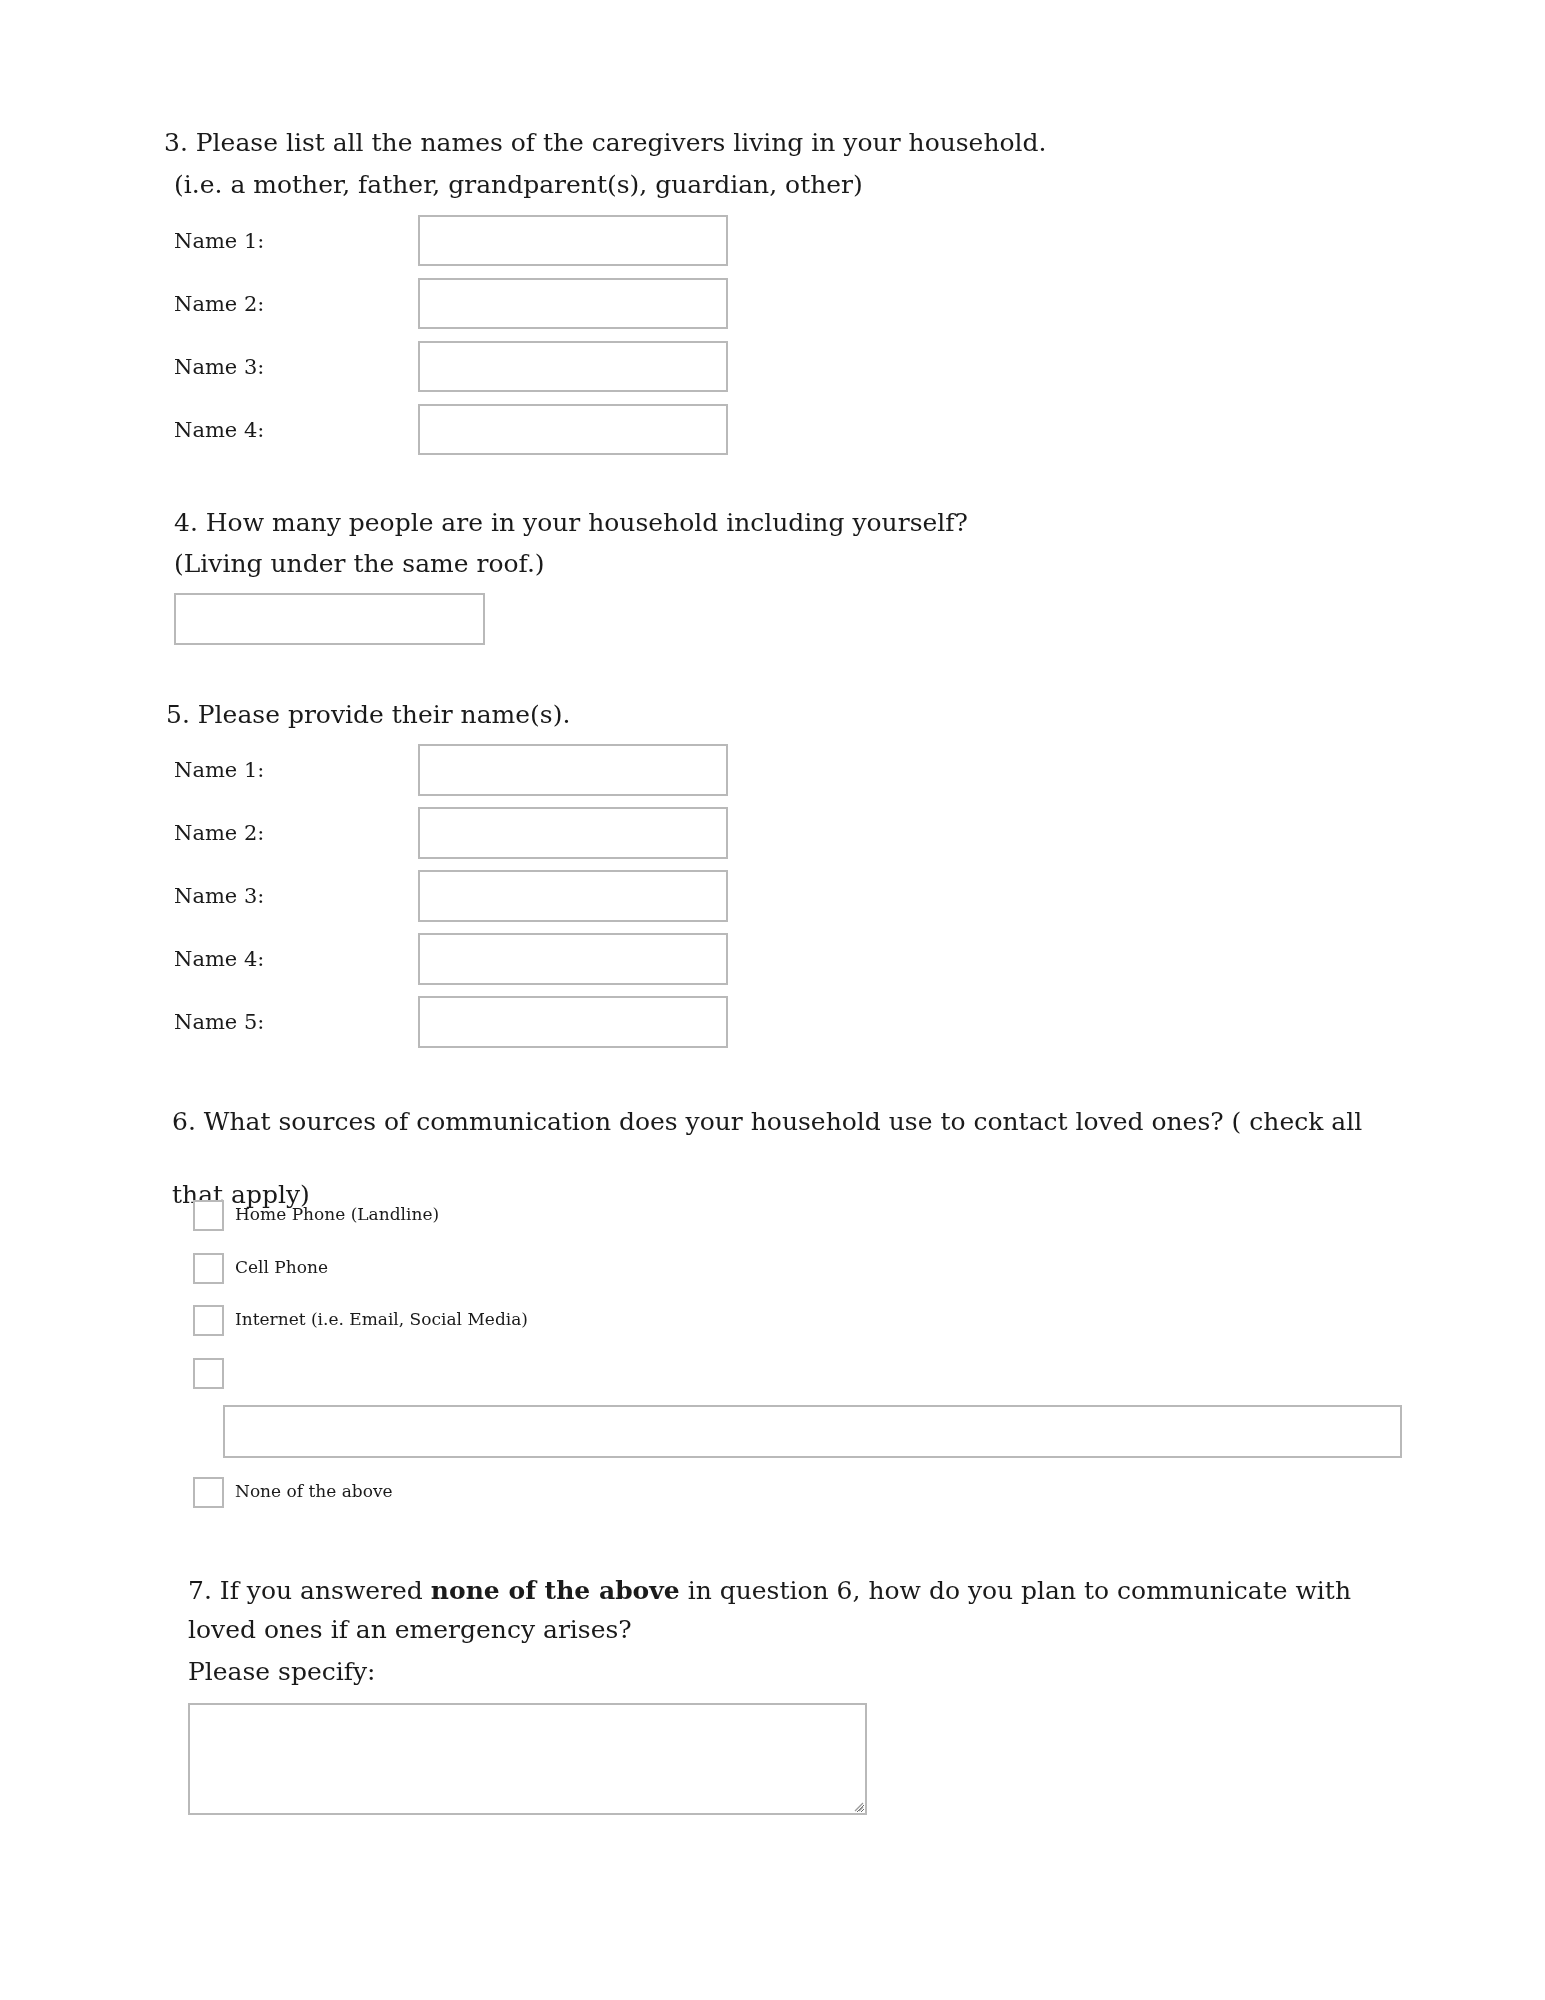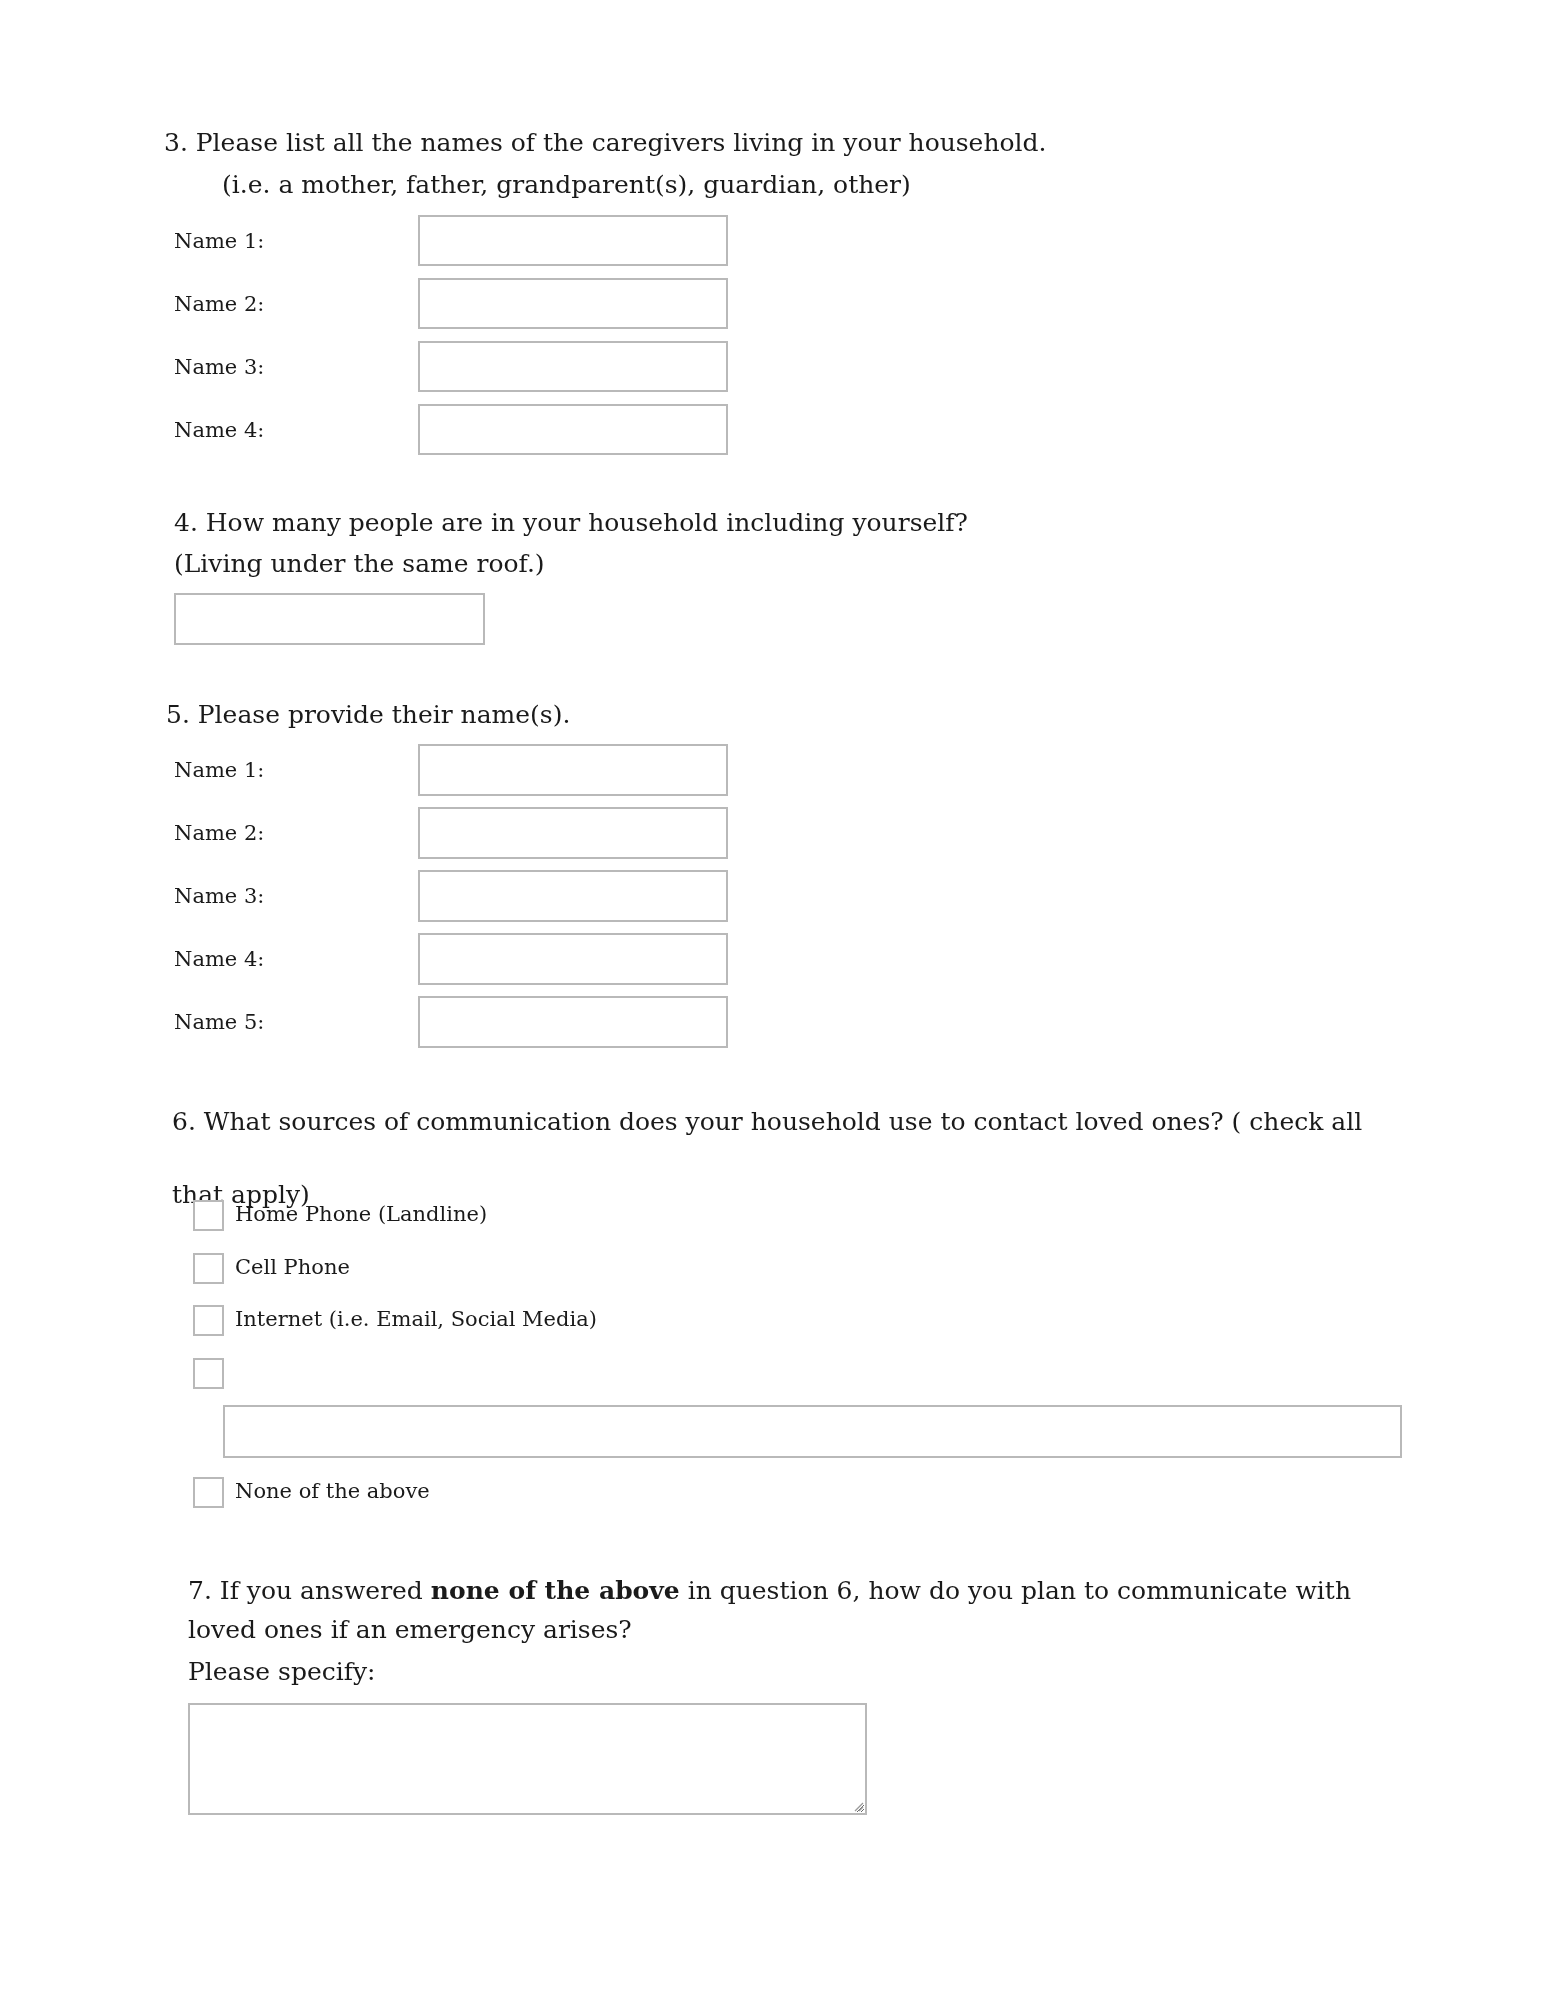--- a/index.html
+++ b/index.html
@@ -1,34 +1,34 @@
 <!DOCTYPE html>
 <html><head>
 <meta charset="utf-8">
 <style>
   html, body { margin: 0; padding: 0; background: #ffffff; }
   body { width: 1545px; height: 2000px; position: relative; overflow: hidden;
          font-family: "DejaVu Serif", "Liberation Serif", serif; color: #1a1a1a; }
   .abs { position: absolute; }
   .qtext { font-size: 25px; line-height: 30px; white-space: nowrap; }
   .label { font-size: 21px; line-height: 26px; white-space: nowrap; }
-  .opt { font-size: 21px; line-height: 26px; white-space: nowrap; }
+  .opt { font-size: 17px; line-height: 26px; white-space: nowrap; }
   .field { position: absolute; box-sizing: border-box; border: 2px solid #b9b9b9;
            background: #fff; margin: 0; padding: 0 8px; font-family: "DejaVu Serif", serif; font-size: 20px; outline: none; }
   .cb { position: absolute; box-sizing: border-box; width: 31px; height: 31px;
         border: 2px solid #b9b9b9; background: #fff; -webkit-appearance: none; appearance: none; margin: 0; }
   textarea.field { resize: both; padding: 8px; }
   .grip { position: absolute; width: 12px; height: 12px; }
   b { font-weight: bold; }
 </style>
 </head>
 <body>
 
 <div class="abs qtext" style="left:164px; top:128px;">3. Please list all the names of the caregivers living in your household.</div>
-<div class="abs qtext" style="left:174px; top:170px;margin-left:48px;">(i.e. a mother, father, grandparent(s), guardian, other)</div>
+<div class="abs qtext" style="left:174px; top:170px;">(i.e. a mother, father, grandparent(s), guardian, other)</div>
 
 <div class="abs label" style="left:174px; top:228px;">Name 1:</div>
 <input class="field" type="text" style="left: 418px; top: 215px; width: 310px; height: 51px;" value="">
 
 <div class="abs label" style="left:174px; top:291px;">Name 2:</div>
 <input class="field" type="text" style="left: 418px; top: 278px; width: 310px; height: 51px;" value="">
 
 <div class="abs label" style="left:174px; top:354px;">Name 3:</div>
 <input class="field" type="text" style="left: 418px; top: 341px; width: 310px; height: 51px;" value="">
 

